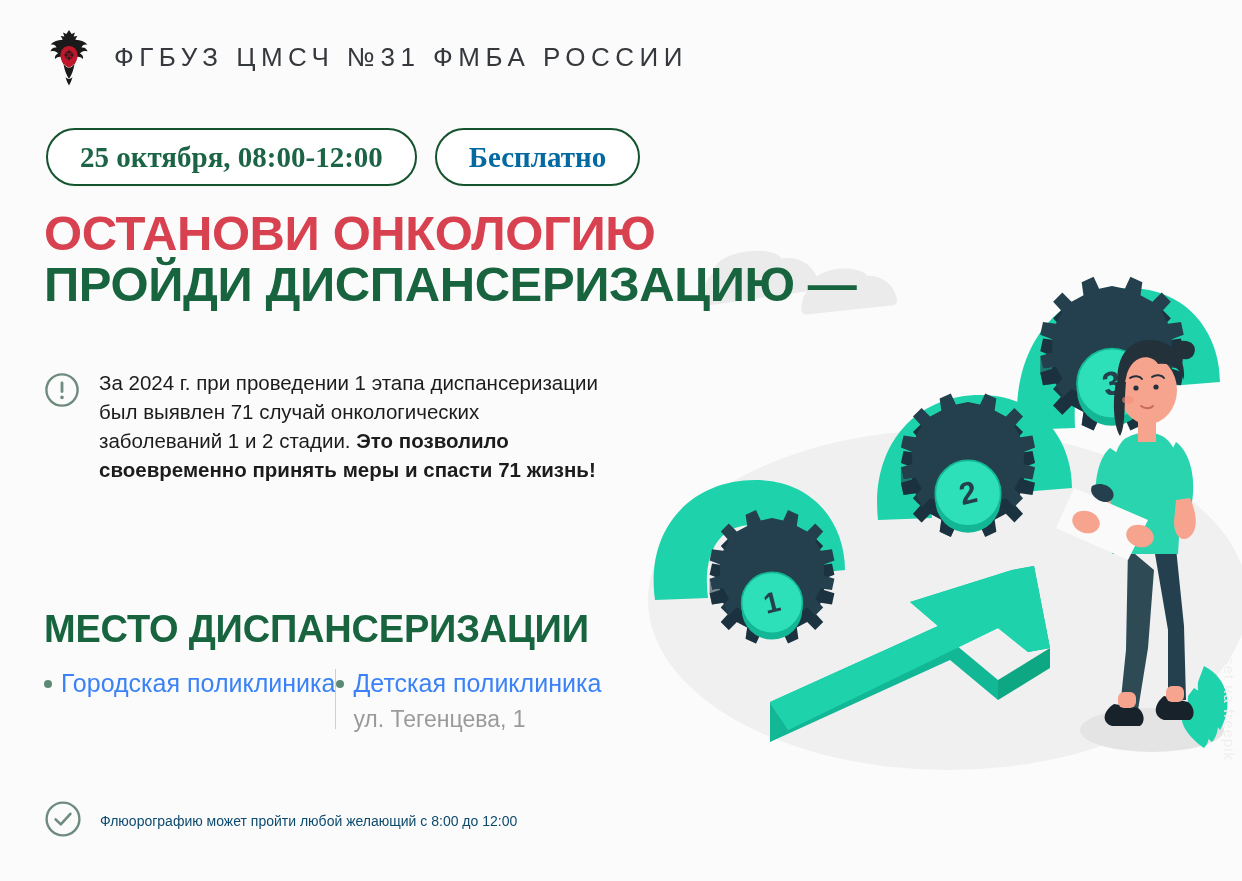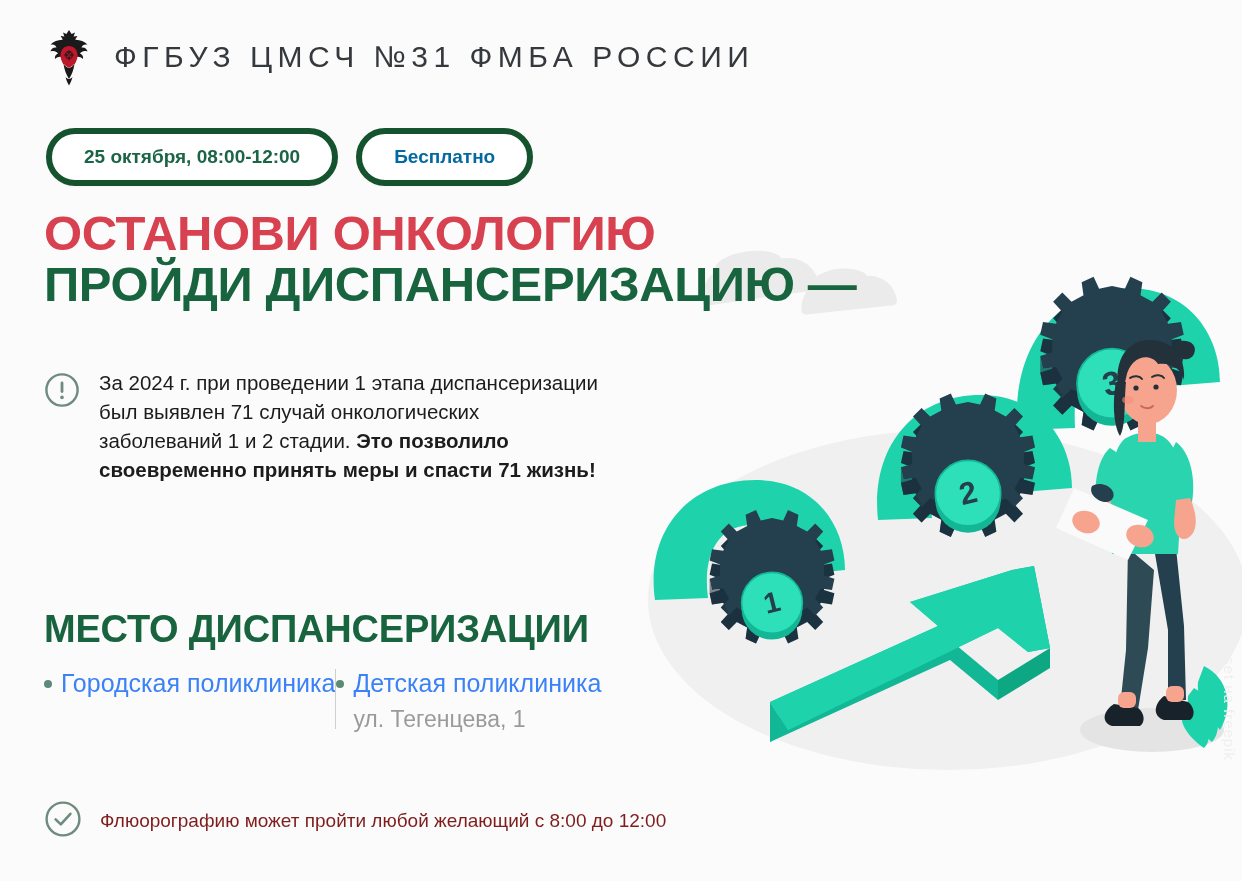--- a/index.html
+++ b/index.html
@@ -48,45 +48,46 @@
 
   
   .header {
     position:absolute;
     left:46px; top:26px;
     display:flex; align-items:center; gap:22px;
     z-index:5;
   }
   .emblem { width:46px; height:62px; flex:none; }
   .org-title {
-    font-size:30px;
+    font-size:26px;
     font-weight:400;
     letter-spacing:5.5px;
     color:#35383c;
     white-space:nowrap;
   }
 
   
   .badges {
     position:absolute;
     left:46px; top:128px;
     display:flex; gap:18px;
     z-index:5;
   }
   .badge {
     background:#ffffff;
-    border:6px solid #14532d;
+    border:2px solid #14532d;
     border-radius:32px;
     height:58px;
     display:flex; align-items:center;
     padding:0 32px;
-    font-size:19px;
+    font-size:29px;
     font-weight:bold;
     white-space:nowrap;
     box-shadow:0 1px 2px rgba(0,0,0,.03);
+    font-family:Liberation Serif, serif;
   }
   .badge-date { color:#1b6446; }
   .badge-free { color:#0369a1; }
 
   
   .headline {
     position:absolute;
     left:44px; top:208px;
     z-index:5;
     line-height:1.04;
@@ -159,22 +160,22 @@
   }
 
   
   .footer-note {
     position:absolute;
     left:44px; top:800px;
     display:flex; align-items:center; gap:18px;
     z-index:5;
   }
   .footer-text {
-    font-size:19px;
-    color:#7f1d1d;
+    font-size:14px;
+    color:#0c4a6e;
     white-space:nowrap;
   }
 
   
   .age-badge {
     position:absolute;
     right:52px; bottom:36px;
     width:72px; height:72px;
     border:1.6px solid #9b9b9b;
     border-radius:50%;

